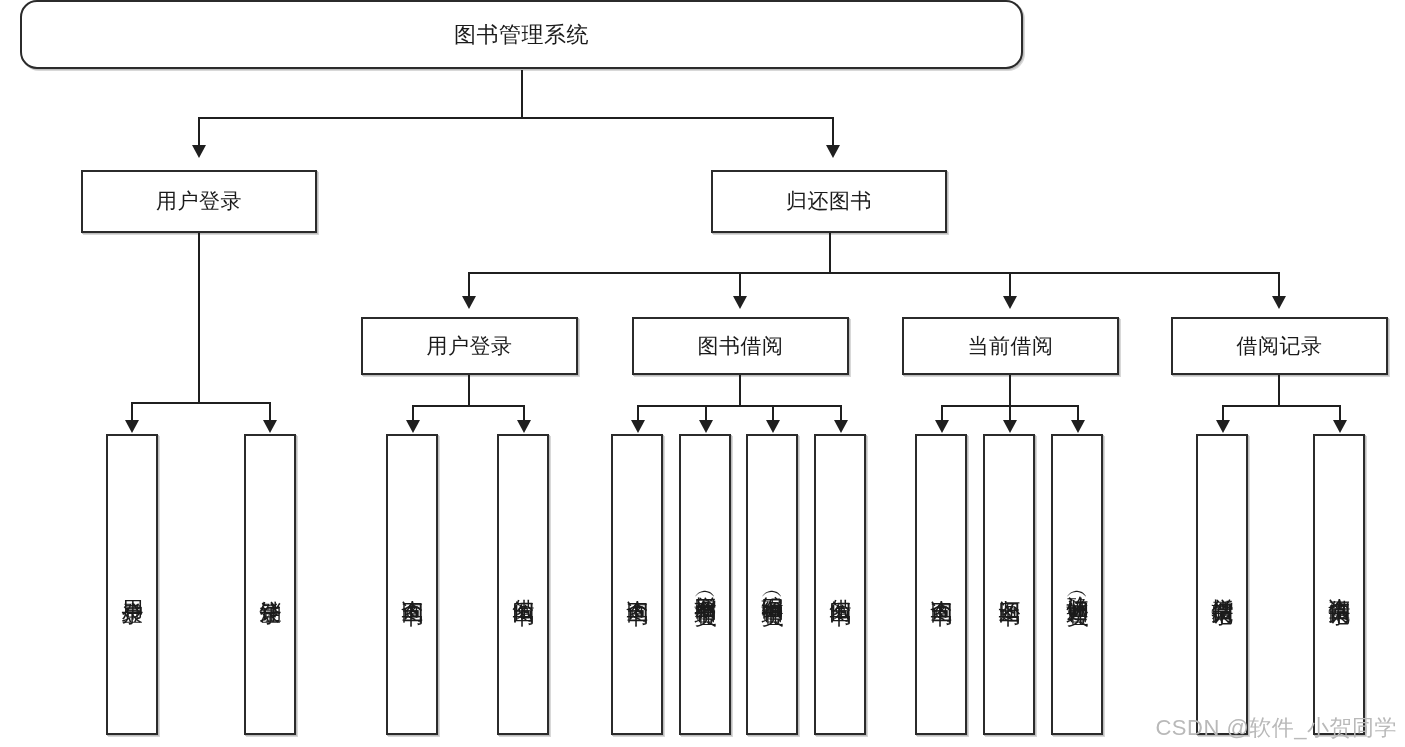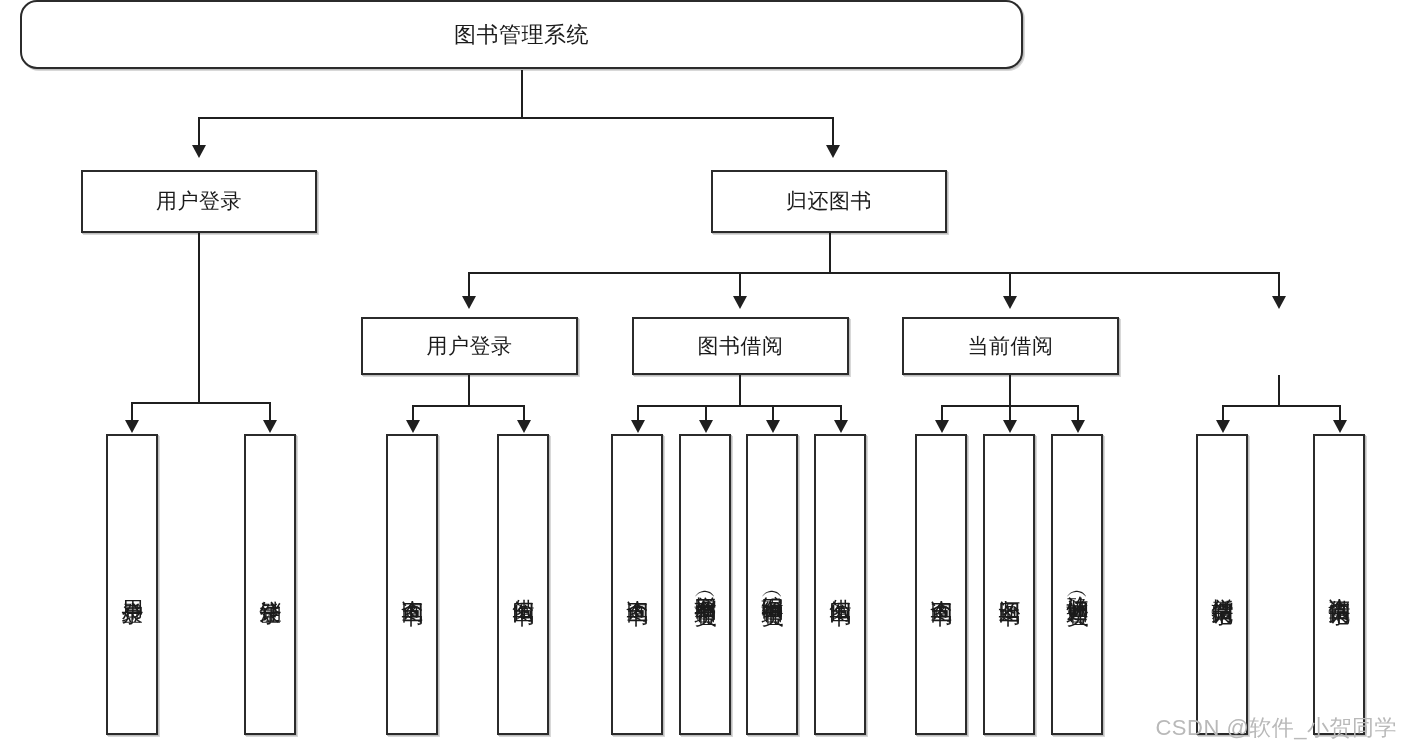--- a/index.html
+++ b/index.html
@@ -132,20 +132,23 @@
 
   <div class="node h" style="left:361px; top:317px; width:217px; height:58px;">
     <span class="node-label">用户登录</span>
   </div>
   <div class="node h" style="left:902px; top:317px; width:217px; height:58px;">
     <span class="node-label">当前借阅</span>
   </div>
   <div class="node h" style="left:632px; top:317px; width:217px; height:58px;">
     <span class="node-label">图书借阅</span>
   </div>
+  <div class="node h" style="left:1171px; top:317px; width:217px; height:58px;">
+    <span class="node-label">借阅记录</span>
+  </div>
 
   <div class="edge vline" style="left:468px; top:375px; height:31px;"></div>
   <div class="edge hline" style="left:412px; top:405px; width:113px;"></div>
   <div class="edge vline" style="left:412px; top:405px; height:17px;"></div>
   <div class="arrow" style="left:406px; top:420px;"></div>
   <div class="edge vline" style="left:523px; top:405px; height:17px;"></div>
   <div class="arrow" style="left:517px; top:420px;"></div>
 
   <div class="edge vline" style="left:739px; top:375px; height:31px;"></div>
   <div class="edge hline" style="left:637px; top:405px; width:203px;"></div>

